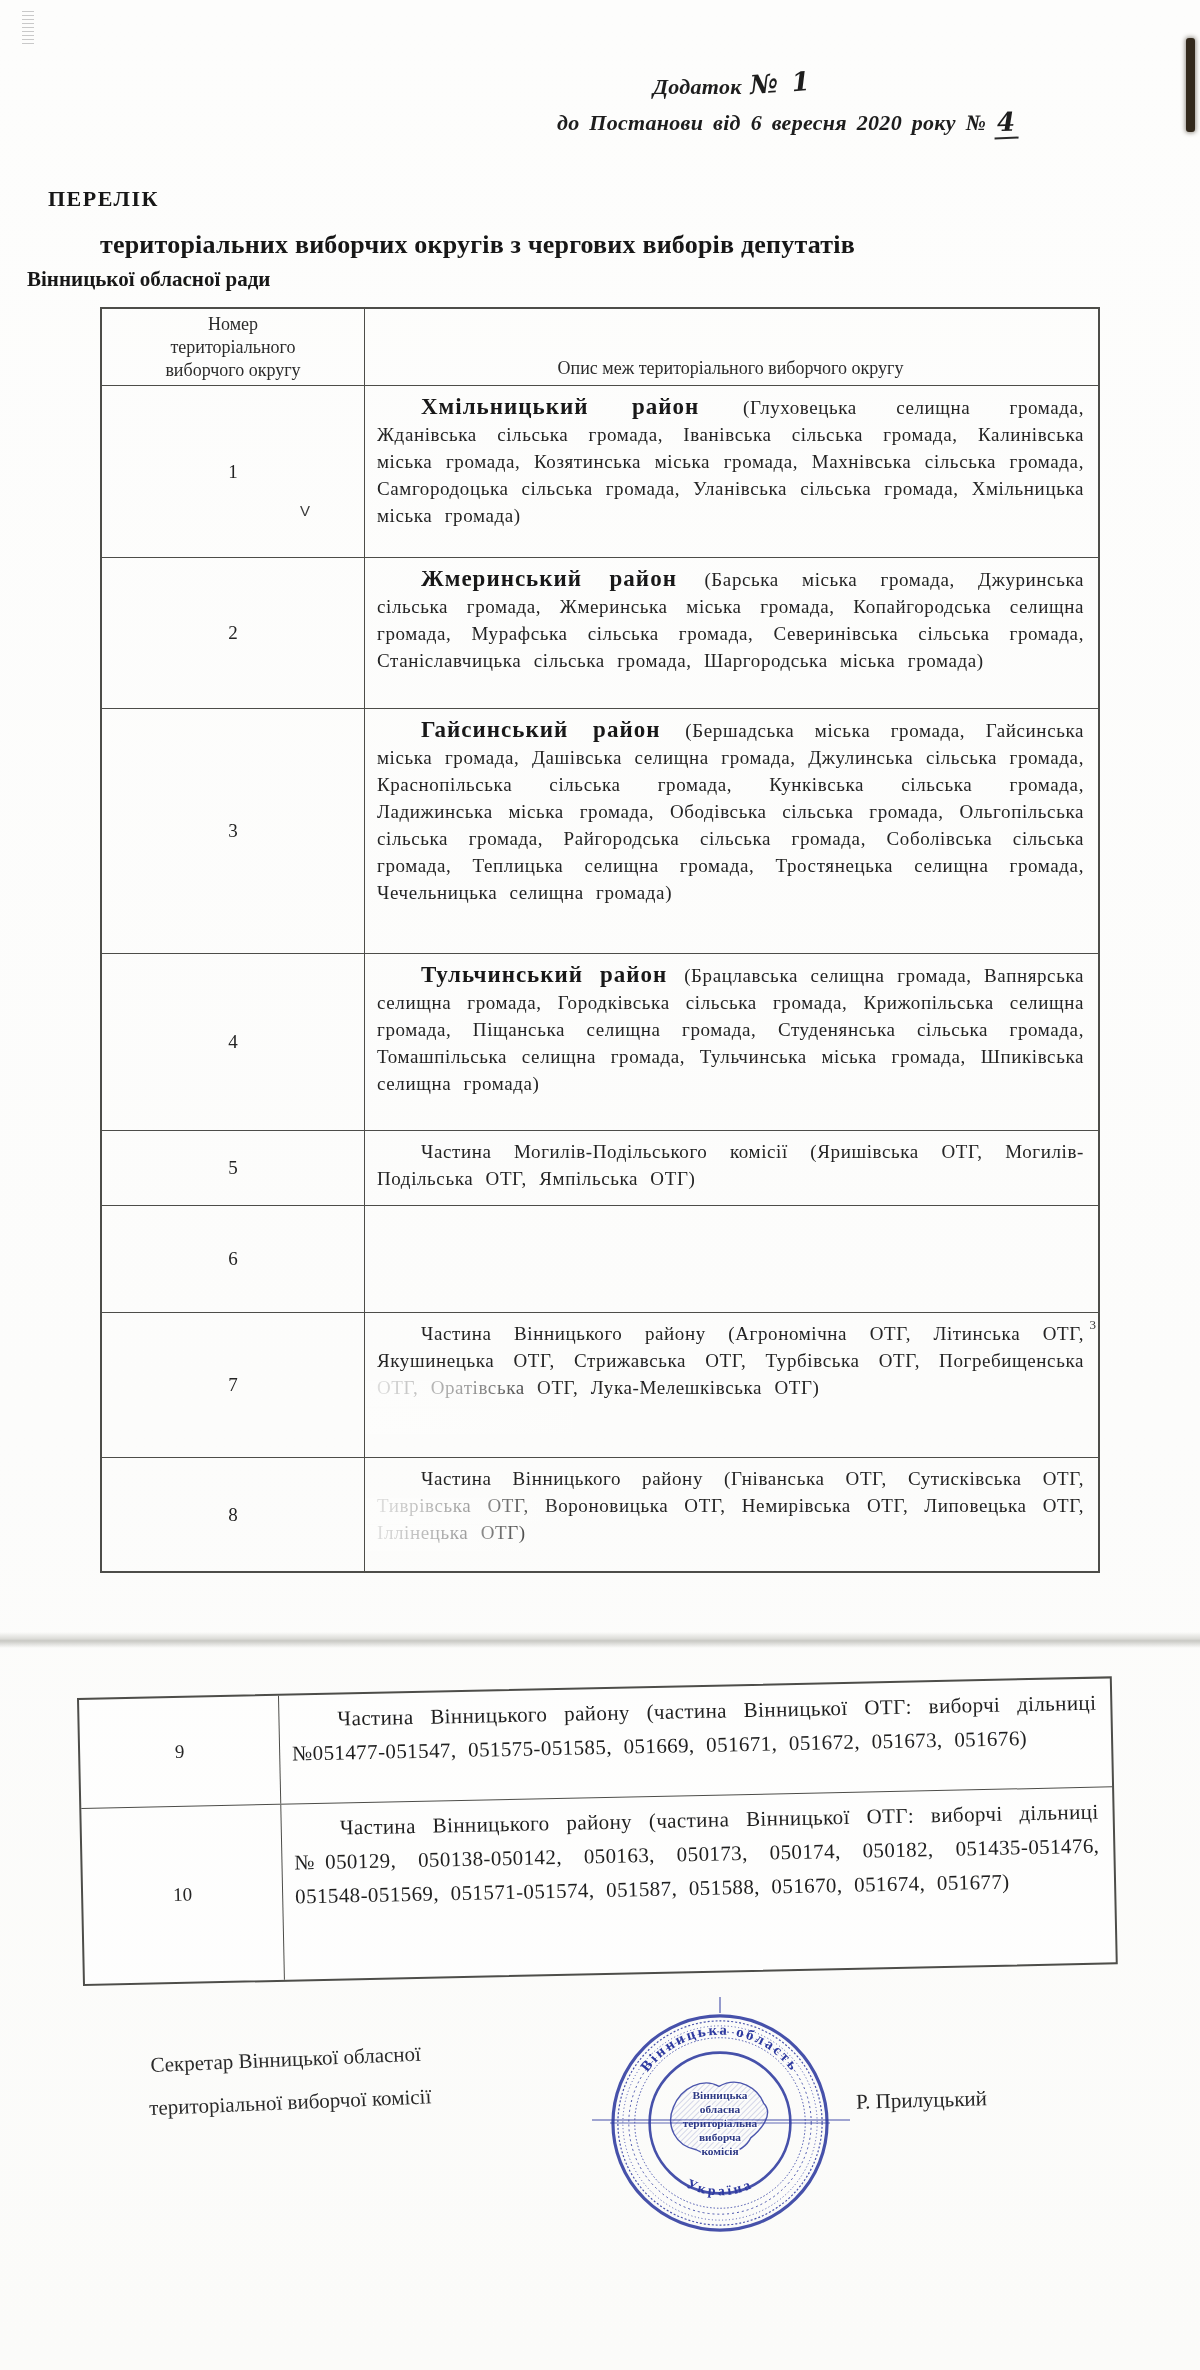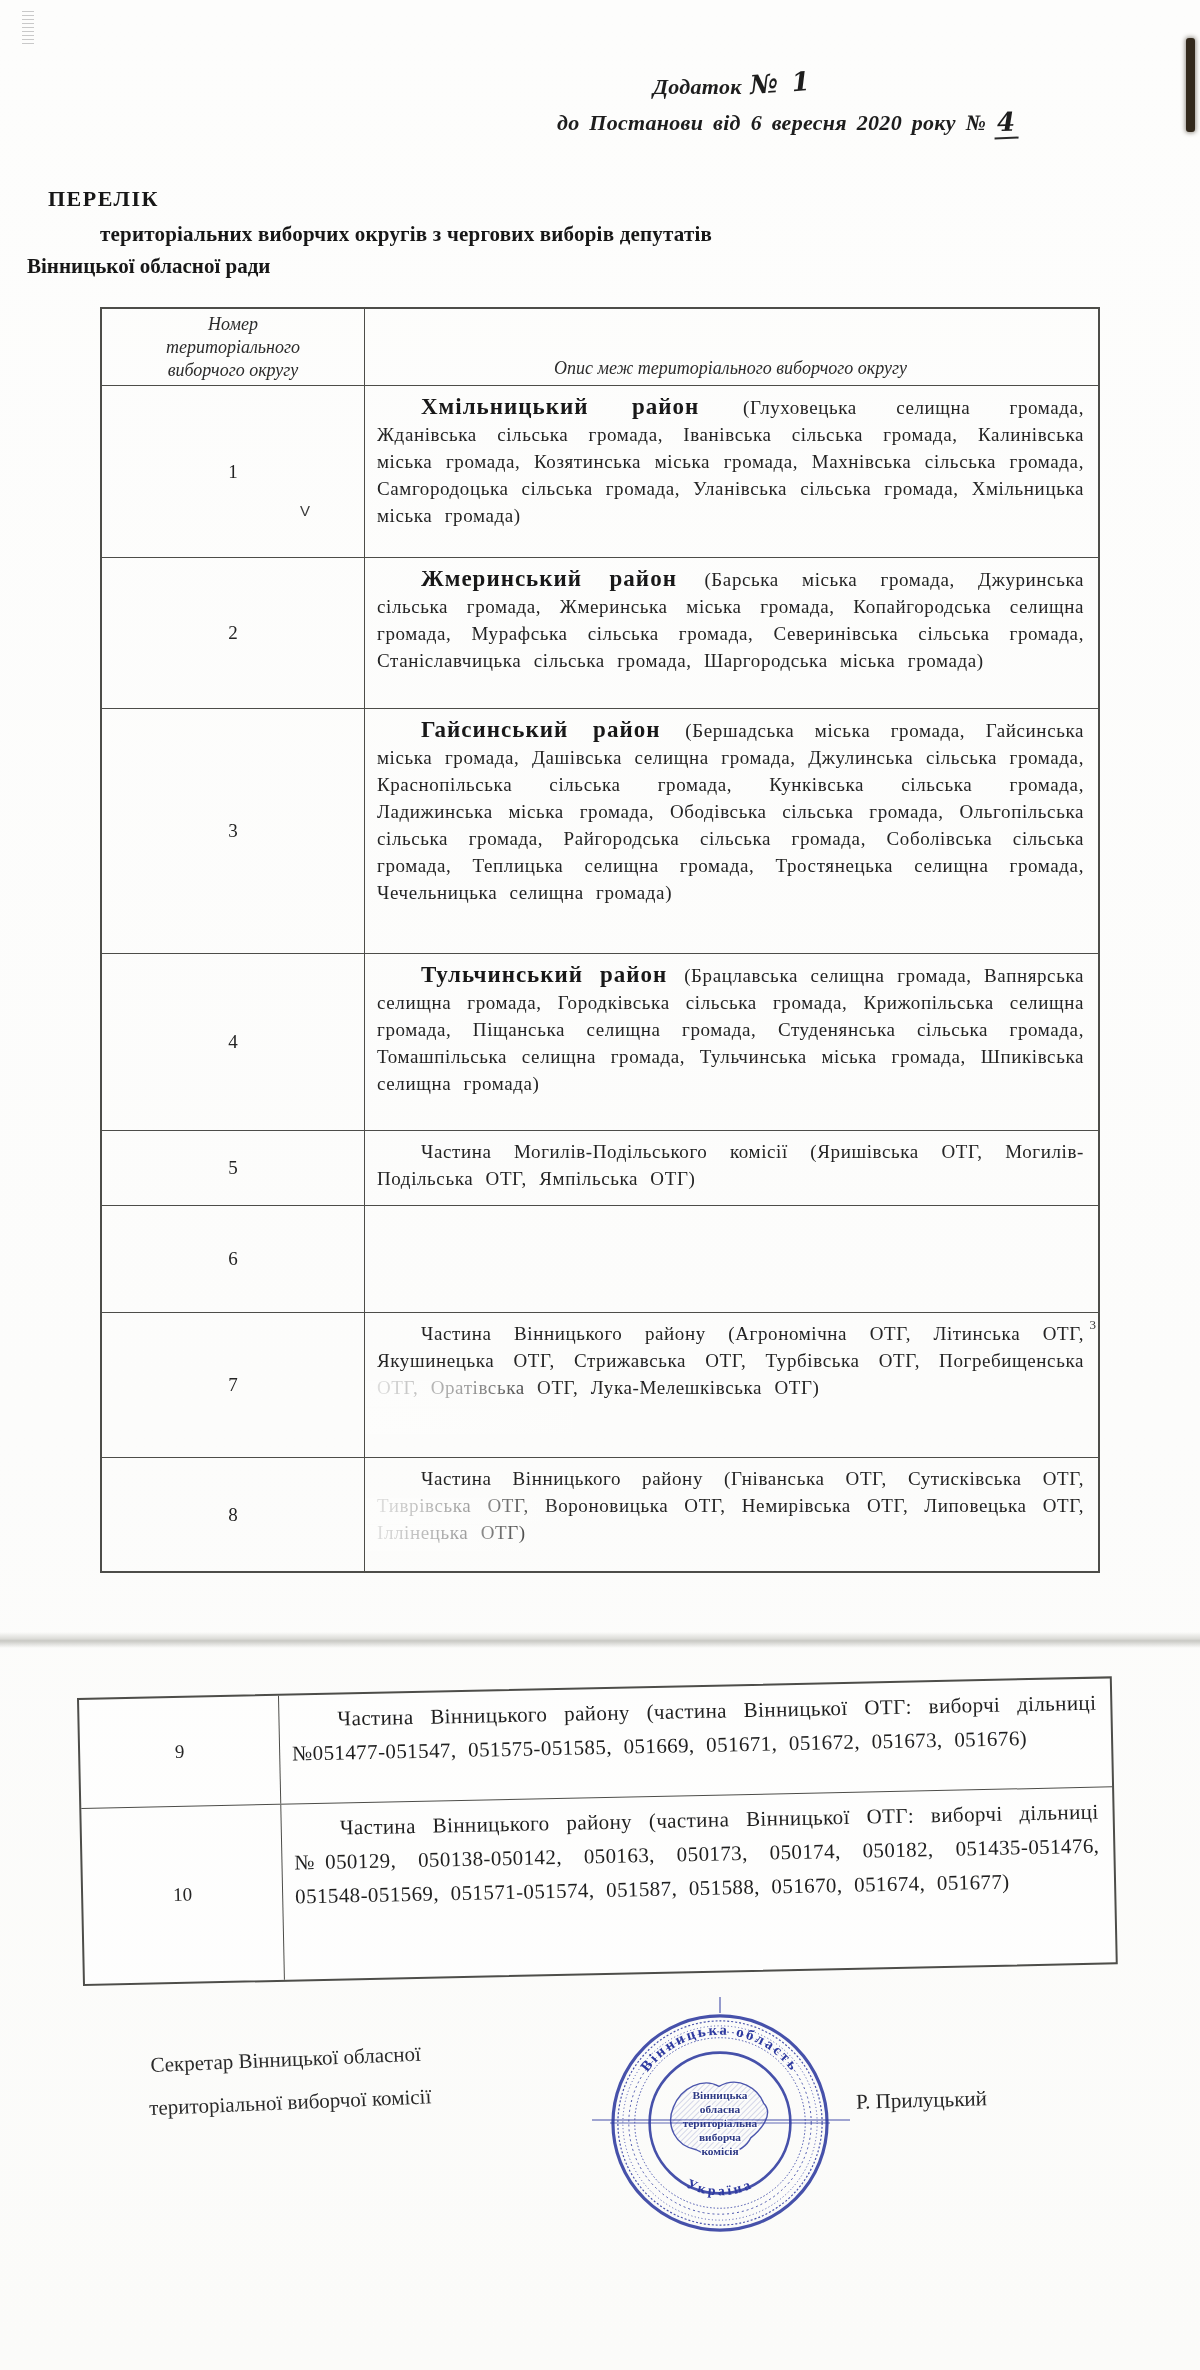--- a/index.html
+++ b/index.html
@@ -20,26 +20,26 @@
        letter-spacing:.3px;word-spacing:4px;white-space:nowrap;}
   .h1{left:653px;top:70px;}
   .h2{left:557px;top:106px;}
   .hand{display:inline-block;font-family:"DejaVu Serif",serif;font-weight:600;font-size:26px;
         transform:rotate(-4deg) translateY(-2px);margin-left:8px;}
   .hand4{border-bottom:2px solid #2a2a2a;padding:0 3px;transform:rotate(-2deg) translateY(1px);}
 
   
   .title{position:absolute;left:100px;top:186px;width:1000px;text-align:left;font-weight:bold;color:#171717;}
   .t1{font-size:22px;letter-spacing:1.5px;transform:translateX(-52px);}
-  .t2{font-size:21px;margin-top:10px;letter-spacing:.2px;}
+  .t2{font-size:26px;margin-top:18px;letter-spacing:.2px;}
   .t3{font-size:21px;margin-top:7px;transform:translateX(-73px);}
 
   
   .tbl1{position:absolute;left:100px;top:307px;width:1000px;border:2px solid #4d4d49;box-sizing:border-box;}
-  .thead{display:flex;height:76px;font-style:italic;}
+  .thead{display:flex;height:76px;}
   .trow{display:flex;border-top:1.6px solid #4d4d49;}
   .colnum{width:263px;flex:0 0 263px;border-right:1.6px solid #4d4d49;display:flex;
           align-items:center;justify-content:center;position:relative;box-sizing:border-box;}
   .coldesc{flex:1;position:relative;padding:7px 14px 0 12px;box-sizing:border-box;overflow:hidden;}
   .thtxt{font-size:18px;text-align:center;line-height:23px;color:#2b2b2b;}
   .th1w{width:172px;}
   .numv{font-size:19px;color:#242424;}
   .desc-p{font-size:19px;line-height:27px;text-align:justify;text-indent:44px;
           letter-spacing:.6px;word-spacing:7px;color:#242424;}
   .rtitle{font-size:23px;font-weight:bold;letter-spacing:1px;word-spacing:10px;color:#181818;}

